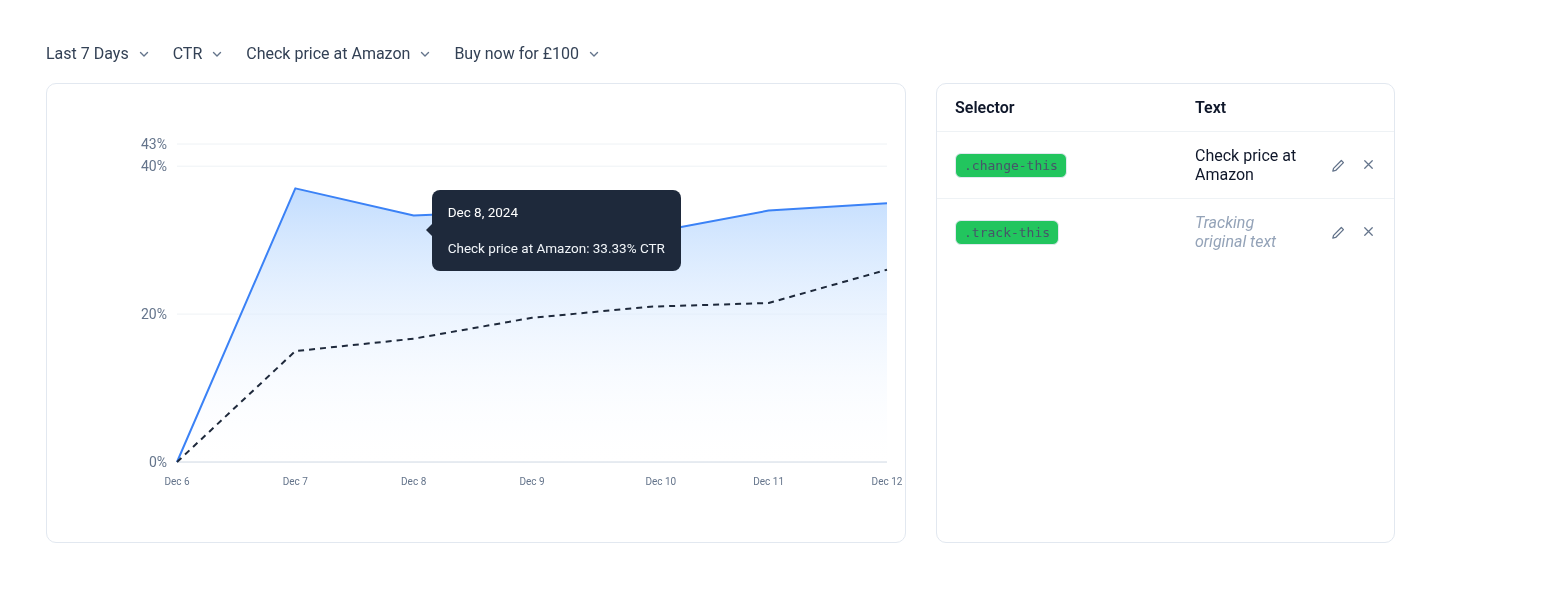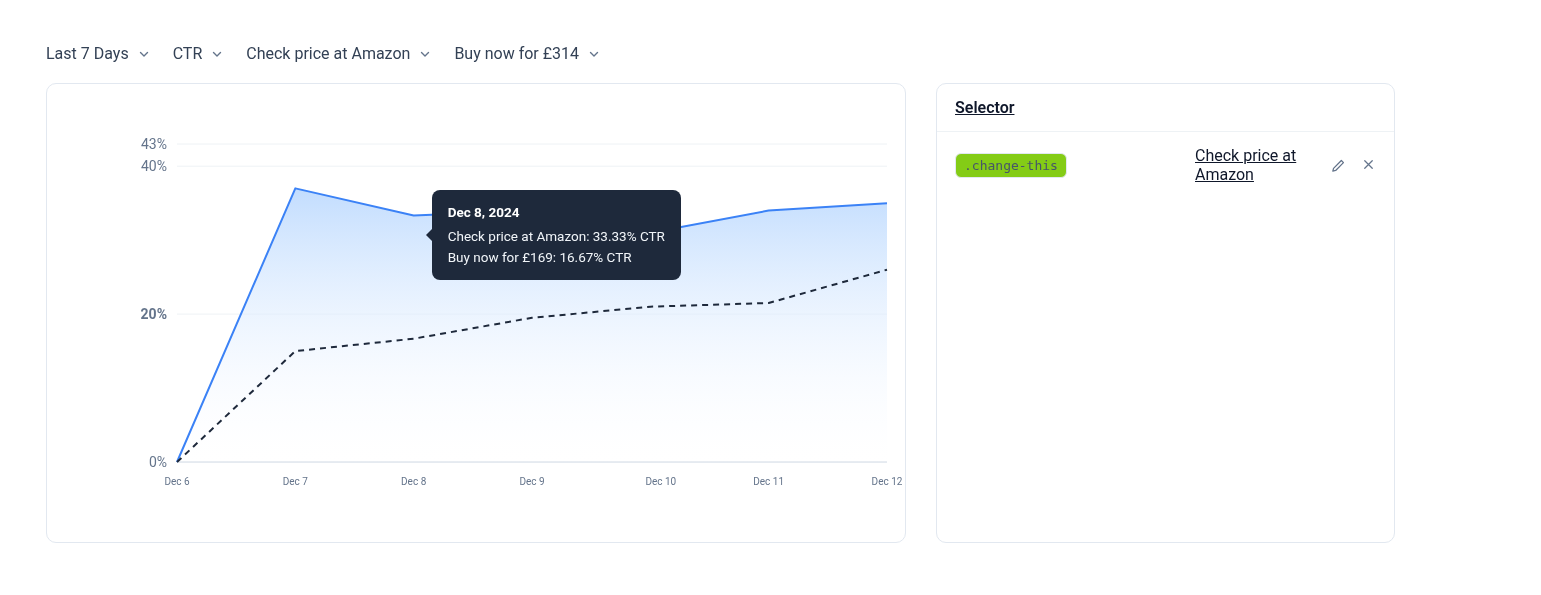--- a/index.html
+++ b/index.html
@@ -106,23 +106,23 @@
     color: #f1f5f9;
     border-radius: 8px;
     padding: 12px 16px;
     font-size: 13.5px;
     line-height: 1.55;
     white-space: nowrap;
     pointer-events: none;
     z-index: 10;
   }
   .tooltip .tt-title {
-    font-weight: 700;
+    font-weight: 400;
     color: #fff;
-    margin-bottom: 4px;
+    margin-bottom: 16px;
   }
   .tooltip .tt-arrow {
     position: absolute;
     left: -6px;
     top: 50%;
     transform: translateY(-50%);
     width: 0; height: 0;
     border-top: 6px solid transparent;
     border-bottom: 6px solid transparent;
     border-right: 6px solid var(--tooltip-bg);
@@ -135,35 +135,34 @@
     flex-direction: column;
     overflow: hidden;
   }
   .trow {
     display: grid;
     grid-template-columns: 230px 1fr 60px;
     align-items: center;
     column-gap: 10px;
     padding: 14px 18px;
     border-bottom: 1px solid var(--border-light);
-    text-decoration: underline;
   }
   .thead {
     font-weight: 600;
     color: var(--text-dark);
     font-size: 16px;
   }
   .trow:last-child { border-bottom: none; }
 
   .code-chip {
     display: inline-block;
     font-family: ui-monospace, SFMono-Regular, Menlo, Consolas, monospace;
     font-size: 13px;
     color: #475569;
-    background: #84cc16;
+    background: #22c55e;
     border: 1px solid #e2e8f0;
     border-radius: 6px;
     padding: 4px 8px;
   }
   .text-cell { color: var(--text-dark); font-size: 16px; }
   .text-cell.placeholder { color: #94a3b8; font-style: italic; }
 
   .row-actions {
     display: flex;
     justify-content: flex-end;
@@ -197,21 +196,21 @@
     </span>
     <span class="filter">
       <span>Check price at Amazon</span>
       <span class="chev">
         <svg width="14" height="14" viewBox="0 0 20 20" fill="none">
             <path d="M5 8l5 5 5-5" stroke="currentColor" stroke-width="2" stroke-linecap="round" stroke-linejoin="round"></path>
           </svg>
       </span>
     </span>
     <span class="filter">
-      <span>Buy now for £314</span>
+      <span>Buy now for £100</span>
       <span class="chev">
         <svg width="14" height="14" viewBox="0 0 20 20" fill="none">
             <path d="M5 8l5 5 5-5" stroke="currentColor" stroke-width="2" stroke-linecap="round" stroke-linejoin="round"></path>
           </svg>
       </span>
     </span>
   </div>
 
   <div class="layout">
 
@@ -238,55 +237,71 @@
             </g>
           <path id="area-path" fill="url(#areaGrad)" stroke="none" d="M0 100 L16.666666666666664 13.95348837209302 L33.33333333333333 22.48837209302326 L50 20.930232558139537 L66.66666666666666 27.906976744186053 L83.33333333333334 20.930232558139537 L100 18.604651162790702 L 100 100 L 0 100 Z"></path>
           <path id="line-solid" fill="none" stroke="#3b82f6" stroke-width="2" stroke-linejoin="round" vector-effect="non-scaling-stroke" d="M0 100 L16.666666666666664 13.95348837209302 L33.33333333333333 22.48837209302326 L50 20.930232558139537 L66.66666666666666 27.906976744186053 L83.33333333333334 20.930232558139537 L100 18.604651162790702"></path>
           <path id="line-dashed" fill="none" stroke="#1e293b" stroke-width="2" stroke-dasharray="6 5" stroke-linejoin="round" vector-effect="non-scaling-stroke" d="M0 100 L16.666666666666664 65.11627906976744 L33.33333333333333 61.23255813953488 L50 54.651162790697676 L66.66666666666666 51.162790697674424 L83.33333333333334 50 L100 39.53488372093024"></path>
         </svg>
 
         <div id="tooltip" class="tooltip" style="left: 254.667px; top: 45.513px;">
           <div class="tt-arrow"></div>
           <div class="tt-title">Dec 8, 2024</div>
           <div>Check price at Amazon: 33.33% CTR</div>
-          <div>Buy now for £169: 16.67% CTR</div>
         </div>
       </div>
     <div class="y-tick" style="top: 378px;">0%</div>
-        <div class="y-tick" style="top: 230.093px; font-weight: bold;">20%</div>
+        <div class="y-tick" style="top: 230.093px;">20%</div>
         <div class="y-tick" style="top: 82.186px;">40%</div>
         <div class="y-tick" style="top: 60px;">43%</div>
         <div class="x-tick" style="left: 130px; top: 392px;">Dec 6</div>
         <div class="x-tick" style="left: 248.333px; top: 392px;">Dec 7</div>
         <div class="x-tick" style="left: 366.667px; top: 392px;">Dec 8</div>
         <div class="x-tick" style="left: 485px; top: 392px;">Dec 9</div>
         <div class="x-tick" style="left: 603.333px; top: 392px; padding-left: 21px;">Dec 10</div>
         <div class="x-tick" style="left: 721.667px; top: 392px;">Dec 11</div>
         <div class="x-tick" style="left: 840px; top: 392px;">Dec 12</div>
       </div>
 
     <div class="card table-card">
       <div class="trow thead">
         <div>Selector</div>
+        <div>Text</div>
         <div></div>
       </div>
 
       <div class="trow">
         <div><span class="code-chip">.change-this</span></div>
         <div class="text-cell">Check price at Amazon</div>
         <div class="row-actions">
           <span class="ico">
             <svg width="17" height="17" viewBox="0 0 24 24" fill="none">
                 <path d="M4 20l4-1 11-11-3-3L5 16l-1 4z" stroke="currentColor" stroke-width="1.8" stroke-linejoin="round"></path>
               </svg>
           </span>
           <span class="ico">
             <svg width="15" height="15" viewBox="0 0 24 24" fill="none">
                 <path d="M6 6l12 12M18 6L6 18" stroke="currentColor" stroke-width="2" stroke-linecap="round"></path>
               </svg>
           </span>
         </div>
       </div>
 
+      <div class="trow">
+        <div><span class="code-chip">.track-this</span></div>
+        <div class="text-cell placeholder">Tracking original text</div>
+        <div class="row-actions">
+          <span class="ico">
+            <svg width="17" height="17" viewBox="0 0 24 24" fill="none">
+                <path d="M4 20l4-1 11-11-3-3L5 16l-1 4z" stroke="currentColor" stroke-width="1.8" stroke-linejoin="round"></path>
+              </svg>
+          </span>
+          <span class="ico">
+            <svg width="15" height="15" viewBox="0 0 24 24" fill="none">
+                <path d="M6 6l12 12M18 6L6 18" stroke="currentColor" stroke-width="2" stroke-linecap="round"></path>
+              </svg>
+          </span>
+        </div>
+      </div>
     </div>
 
   </div>
 </div>
 
 </body></html>

